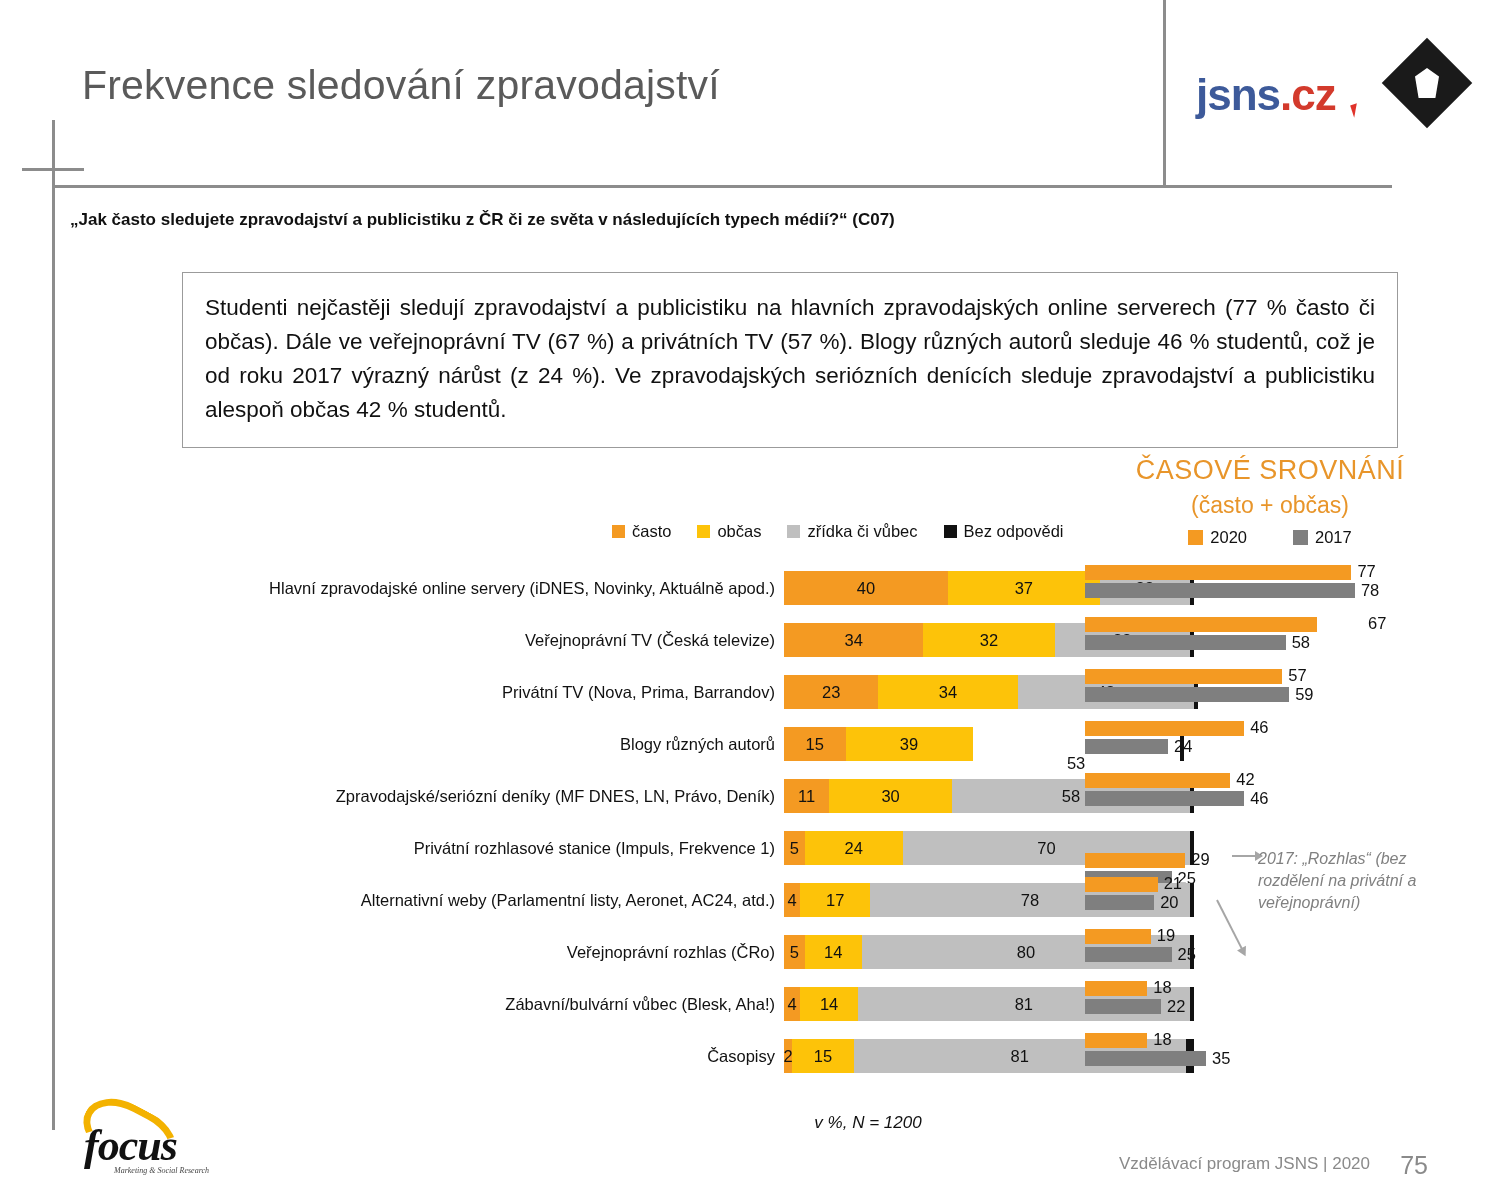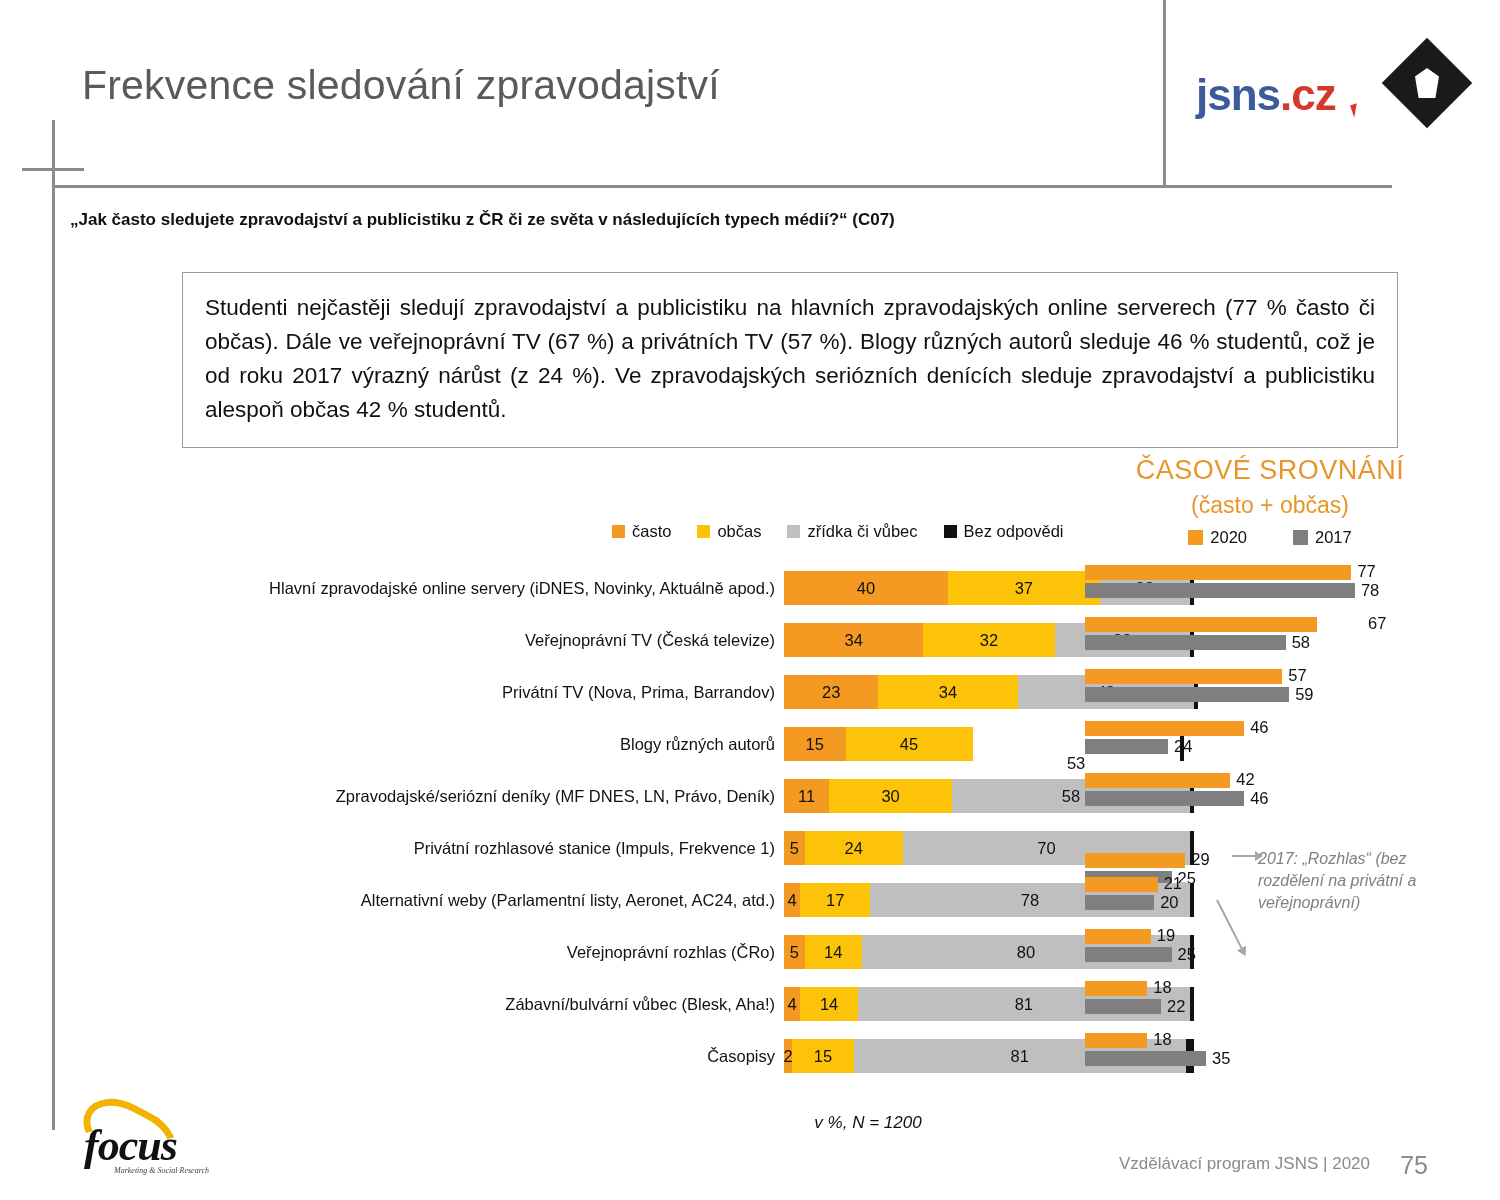--- a/index.html
+++ b/index.html
@@ -227,21 +227,21 @@
     <div class="cmp" style="top: 107px;">
       <div class="bar b2020" style="width: 197.22px;"></div>
       <div class="bar b2017" style="width: 204.14px;"></div>
       <span class="v" style="left: 203.22px; top: -3px;">57</span>
       <span class="v" style="left: 210.14px; top: 16px;">59</span>
     </div>
     <div class="row">
       <div class="label">Blogy různých autorů</div>
       <div class="stack">
         <div class="seg casto" style="width: 61.5px;">15</div>
-        <div class="seg obcas" style="width: 127.1px;">45</div>
+        <div class="seg obcas" style="width: 127.1px;">39</div>
         <div class="seg zridka" style="width: 207px; margin-top: 36px;">53</div>
         <div class="seg bez" style="width: 4.1px;"></div>
       </div>
     </div>
     <div class="cmp" style="top: 159px;">
       <div class="bar b2020" style="width: 159.16px;"></div>
       <div class="bar b2017" style="width: 83.04px;"></div>
       <span class="v" style="left: 165.16px; top: -3px;">46</span>
       <span class="v" style="left: 89.04px; top: 16px;">24</span>
     </div>

